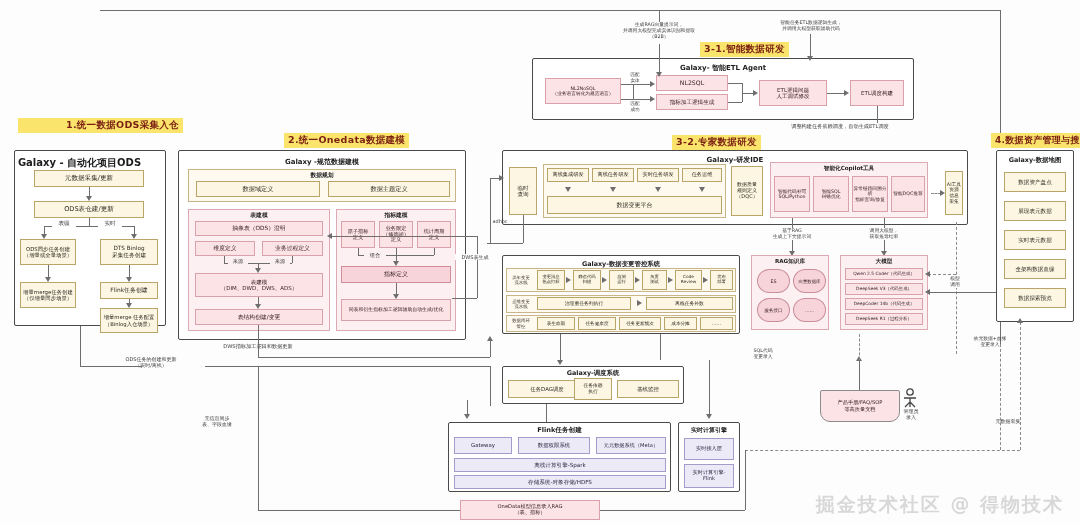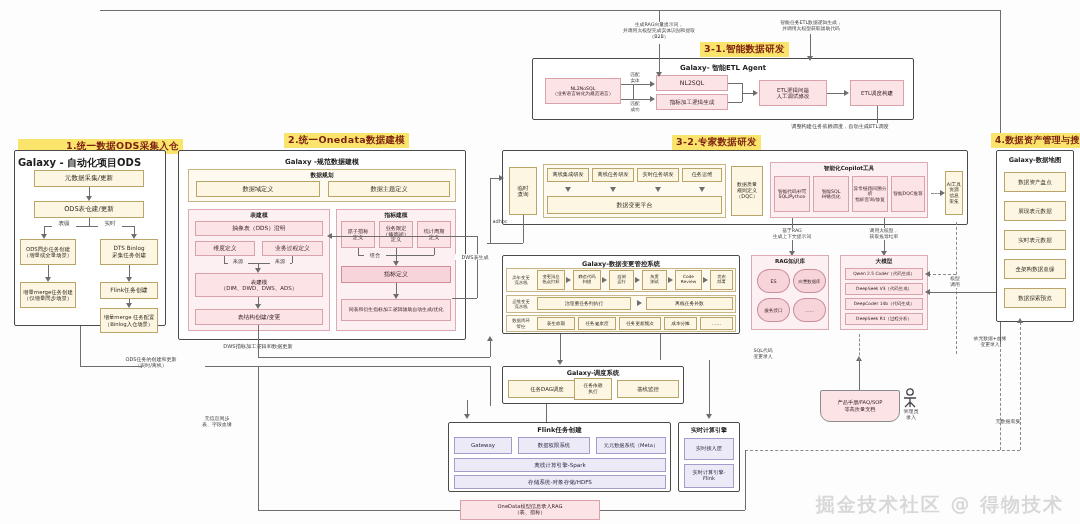--- a/index.html
+++ b/index.html
@@ -42,21 +42,21 @@
       font-weight:bold;letter-spacing:2px;white-space:nowrap;}
   .doc{position:absolute;background:#fbe3e6;border:1.4px solid #8b8b8b;
        display:flex;align-items:center;justify-content:center;text-align:center;color:#3a2226;
        border-radius:2px 2px 10px 10px;}
 </style>
 </head>
 <body>
 
 <div id="stage">
 
-  <div class="tag" style="left:18px;top:139px;font-size:9.5px;padding-left:48px;">1.统一数据ODS采集入仓</div>
+  <div class="tag" style="left:18px;top:118px;font-size:9.5px;padding-left:48px;">1.统一数据ODS采集入仓</div>
   <div class="bx sec" style="left:14px;top:150px;width:152px;height:176px;"></div>
   <div class="hdr" style="left:16px;top:156px;width:127px;font-size:10px;">Galaxy - 自动化项目ODS入仓</div>
 
   <div class="bx yel" style="left:34px;top:170px;width:110px;height:17px;font-size:6.6px;">元数据采集/更新</div>
   <div class="ln lnv" style="left:89px;top:187px;height:10px;"></div>
   <div class="ar ar-d" style="left:86px;top:196px;"></div>
   <div class="bx yel" style="left:34px;top:201px;width:110px;height:17px;font-size:6.6px;">ODS表仓建/更新</div>
 
   <div class="ln lnv" style="left:89px;top:218px;height:8px;"></div>
   <div class="ln lnh" style="left:44px;top:226px;width:90px;"></div>
@@ -186,20 +186,21 @@
   <div class="ln lnh" style="left:100px;top:10px;width:900px;"></div>
   <div class="ln lnv" style="left:1000px;top:10px;height:125px;"></div>
 
   <div class="lbl" style="left:757px;top:20px;width:108px;font-size:4.8px;white-space:pre-line;">智能任务ETL数据逻辑生成，
 并调用大模型获取辅助代码</div>
   <div class="ln lnv" style="left:810px;top:34px;height:24px;"></div>
   <div class="ar ar-d" style="left:807px;top:56px;"></div>
 
   <div class="tag" style="left:672px;top:135px;font-size:9.5px;">3-2.专家数据研发</div>
   <div class="bx sec" style="left:502px;top:150px;width:466px;height:75px;"></div>
+  <div class="hdr" style="left:504px;top:155px;width:462px;font-size:7px;">Galaxy-研发IDE</div>
 
   <div class="bx yel" style="left:509px;top:167px;width:28px;height:48px;font-size:5.6px;white-space:pre-line;">临时
 查询</div>
 
   <div class="bx grp-y" style="left:543px;top:164px;width:183px;height:54px;"></div>
   <div class="bx yel" style="left:547px;top:168px;width:42px;height:14px;font-size:5.2px;">离线集成研发</div>
   <div class="bx yel" style="left:592px;top:168px;width:42px;height:14px;font-size:5.2px;">离线任务研发</div>
   <div class="bx yel" style="left:637px;top:168px;width:42px;height:14px;font-size:5.2px;">实时任务研发</div>
   <div class="bx yel" style="left:682px;top:168px;width:40px;height:14px;font-size:5.2px;">任务运维</div>
   <div class="ar ar-d" style="left:565px;top:187px;"></div>

